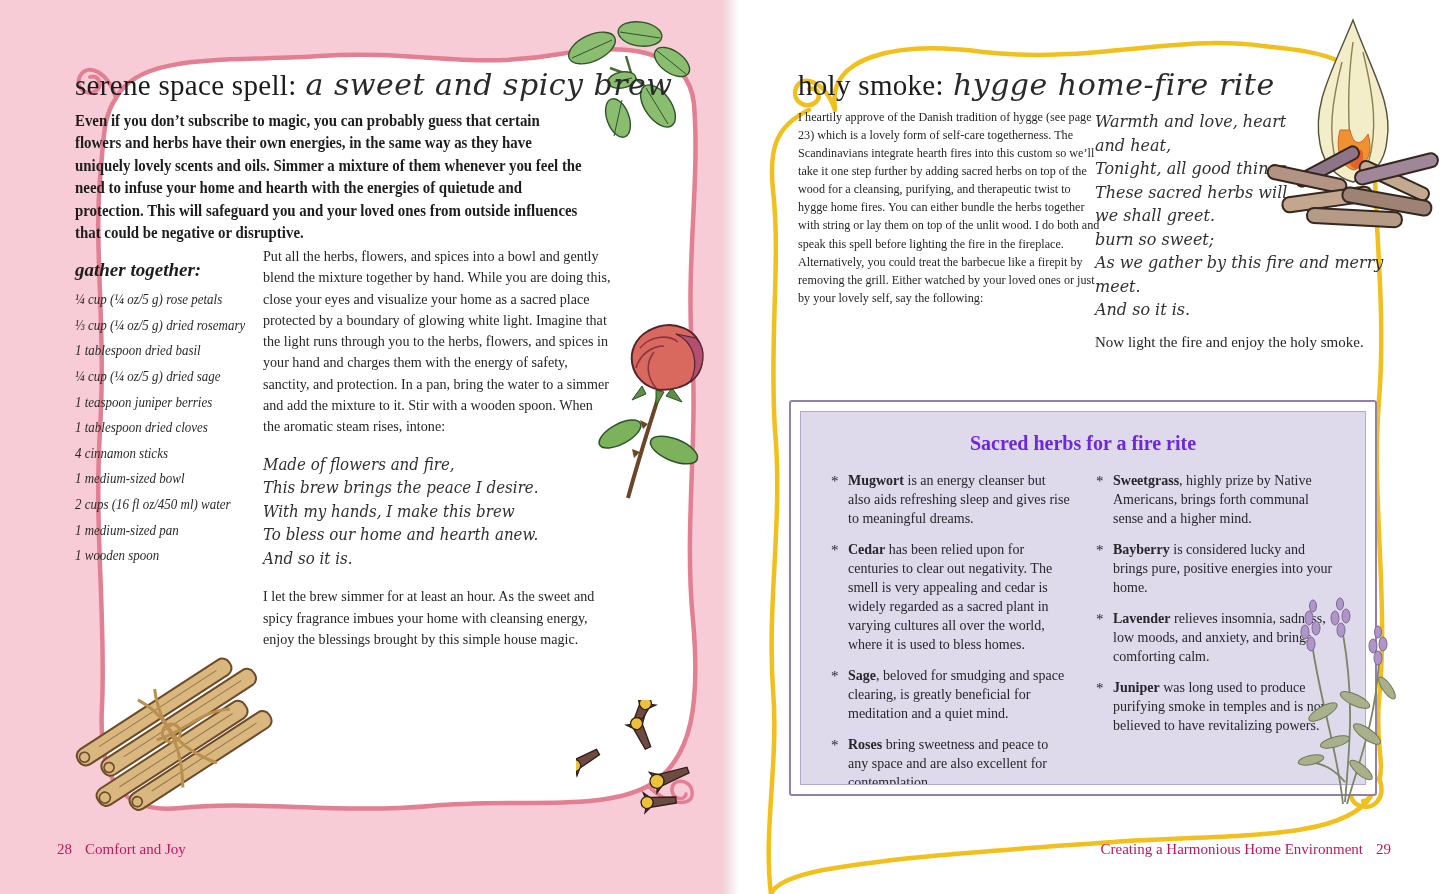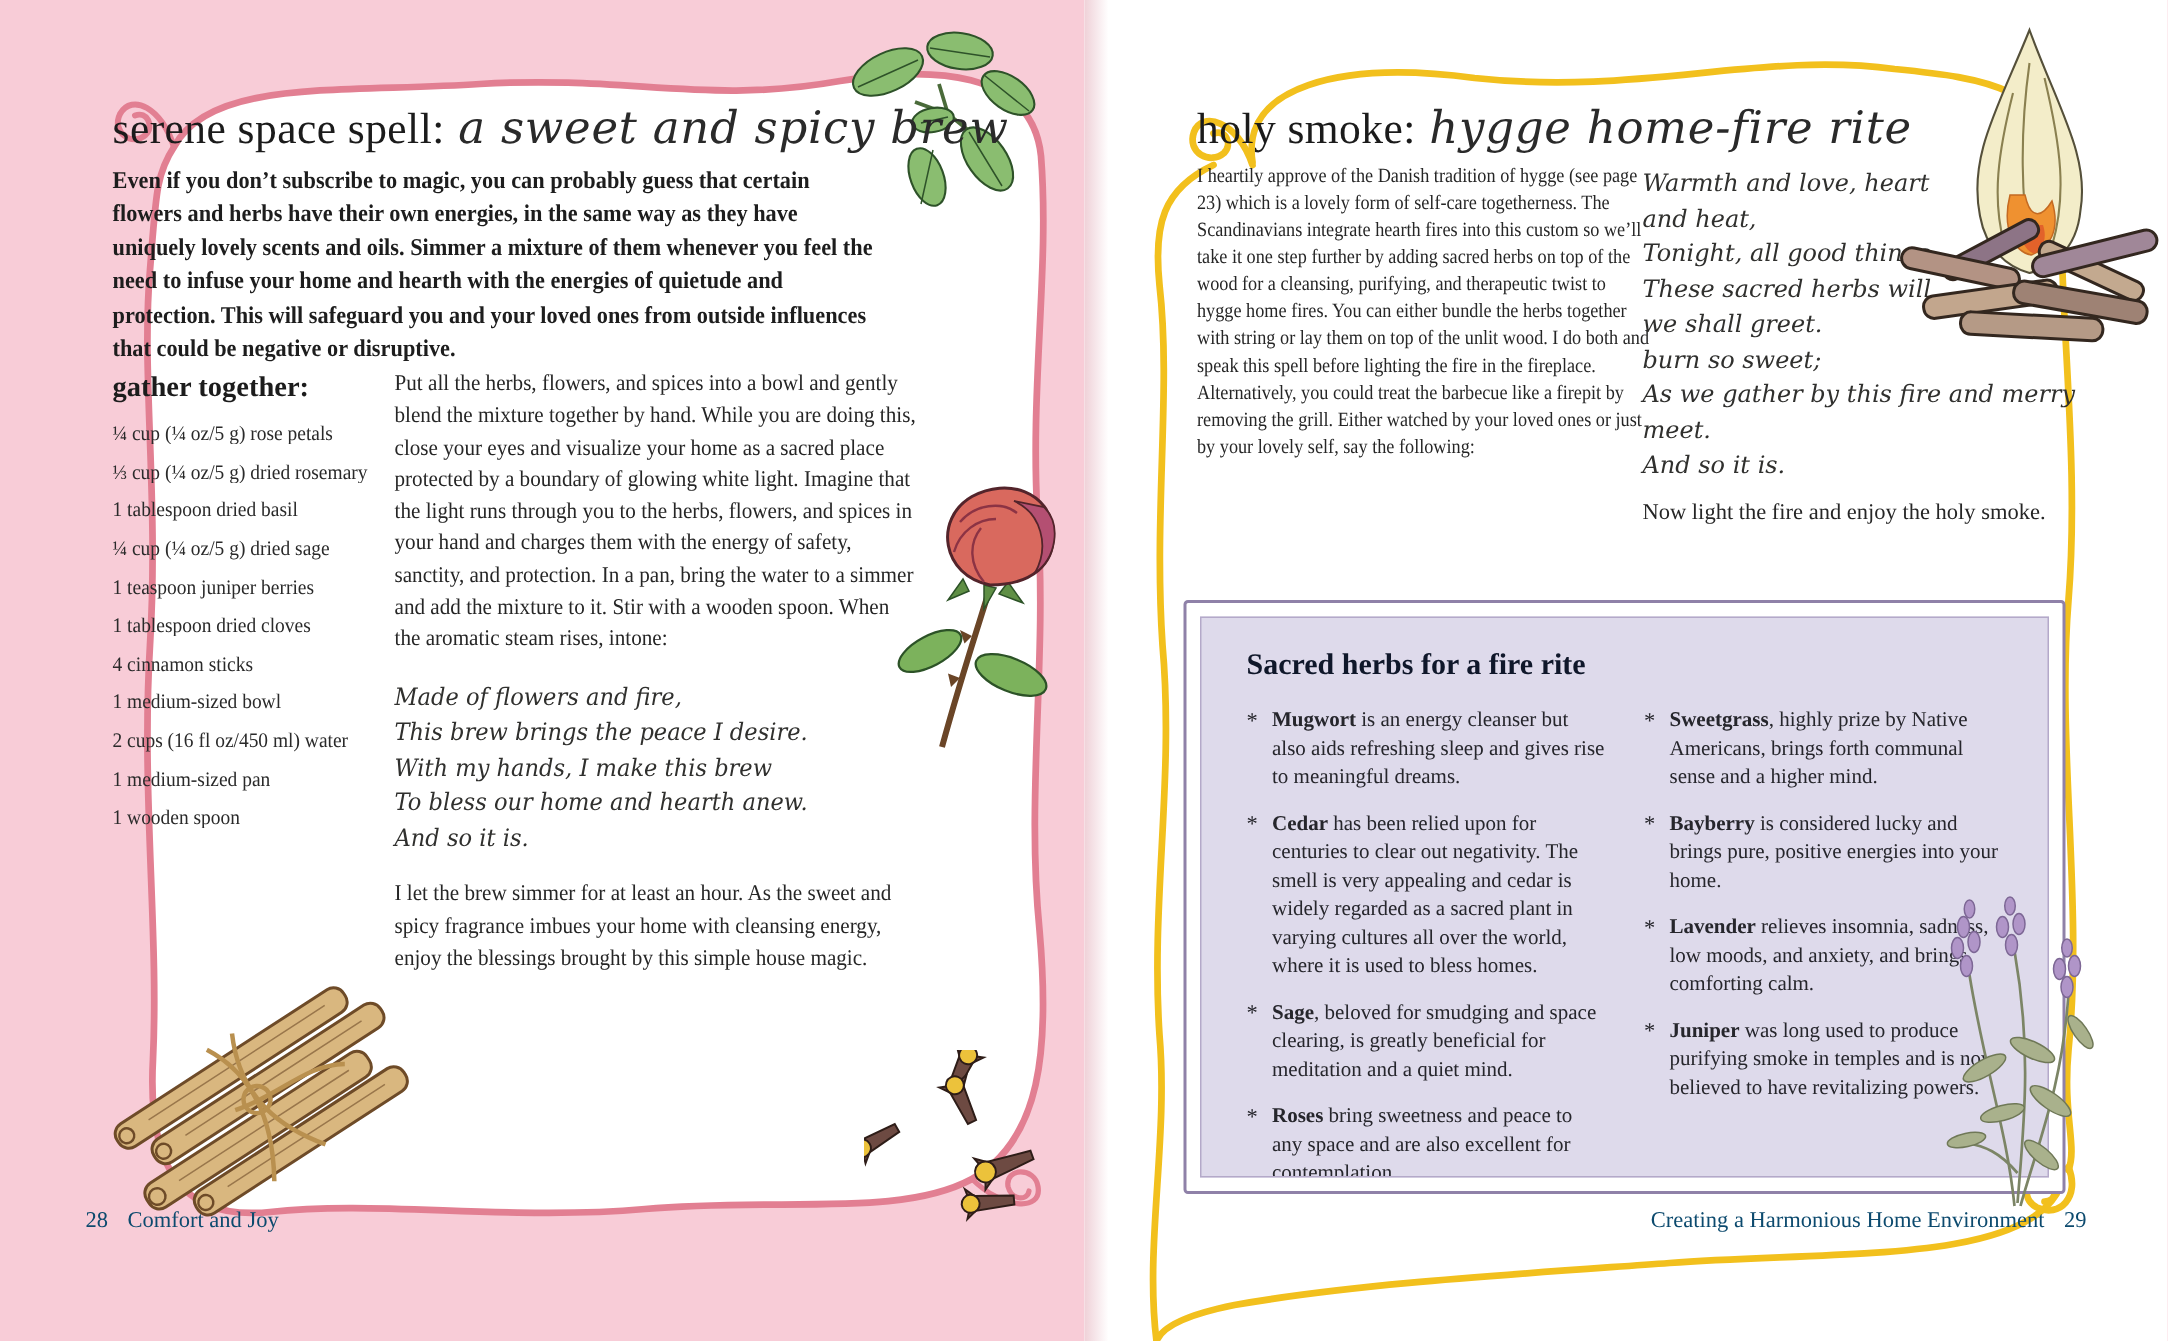--- a/index.html
+++ b/index.html
@@ -17,28 +17,28 @@
   .title{position:absolute;left:75px;top:66px;margin:0;font-weight:normal;white-space:nowrap;z-index:4;}
   .t-serif{font-size:29px;color:#1b1b1b;letter-spacing:.3px;}
   .t-script{font-family:"DejaVu Serif", serif;font-style:italic;font-size:30px;color:#2a2a2a;margin-left:9px;letter-spacing:.5px;}
 
   
   .intro{
     position:absolute;left:75px;top:110px;width:545px;margin:0;
     font-size:16px;font-weight:bold;line-height:1.4;color:#1d1d1d;
     transform:scaleX(.93);transform-origin:left top;z-index:3;
   }
-  .gather{position:absolute;left:75px;top:248px;width:198px;z-index:3;}
+  .gather{position:absolute;left:75px;top:259px;width:198px;z-index:3;font-style:italic;}
   .gather h2{margin:0 0 10px;font-size:19px;color:#1c1c1c;}
   .ing{font-size:13.8px;line-height:1.35;color:#2a2a2a;margin-bottom:7px;transform:scaleX(.94);transform-origin:left top;}
   .instructions-col{position:absolute;left:263px;top:246px;width:372px;transform:scaleX(.94);transform-origin:left top;z-index:3;}
   .body-text{margin:0 0 14px;font-size:15px;line-height:1.42;color:#262626;}
   .verse{margin:15px 0 16px;}
   .verse-line{font-family:"DejaVu Serif", serif;font-style:italic;font-size:16px;line-height:1.47;color:#30302e;}
-  .footer{position:absolute;top:806px;font-size:15px;color:#0c4a6e;z-index:4;}
+  .footer{position:absolute;top:841px;font-size:15px;color:#be185d;z-index:4;}
   #left-footer{left:57px;}
   #left-footer .pagenum{margin-right:13px;}
   #right-footer{right:54px;text-align:right;margin-left:45px;}
   #right-footer .pagenum{margin-left:13px;}
 
   
   .rp-body{
     position:absolute;left:75px;top:108px;width:335px;margin:0;
     font-size:13.5px;line-height:1.34;color:#262626;
     transform:scaleX(.9);transform-origin:left top;z-index:3;
@@ -48,21 +48,21 @@
 
   
   .herb-box-outer{
     position:absolute;left:66px;top:400px;width:588px;height:396px;box-sizing:border-box;
     border:2px solid #8f81a8;border-radius:3px;padding:9px;background:#fff;z-index:2;
   }
   .herb-box-inner{
     width:100%;height:100%;box-sizing:border-box;background:#dedaeb;border:1px solid #b4a9c9;
     padding:16px 30px 0 30px;overflow:hidden;
   }
-  .herb-box-inner h3{margin:4px 0 16px;font-size:20px;color:#0f172a;}
+  .herb-box-inner h3{margin:4px 0 16px;text-align:center;font-size:20px;color:#6d28d9;}
   .box-cols{display:flex;gap:26px;}
   .box-col{flex:1;min-width:0;}
   .herb-item{display:flex;font-size:14px;line-height:1.36;color:#26262c;margin-bottom:12px;}
   .star{flex:0 0 17px;width:17px;font-size:15px;color:#26262c;}
   .herb-text b{font-weight:bold;}
 
   .gutter{position:absolute;left:0;top:0;width:16px;height:894px;z-index:1;
     background:linear-gradient(90deg,#eac2cb,rgba(255,255,255,0));opacity:.75;}
 </style>
 </head>

